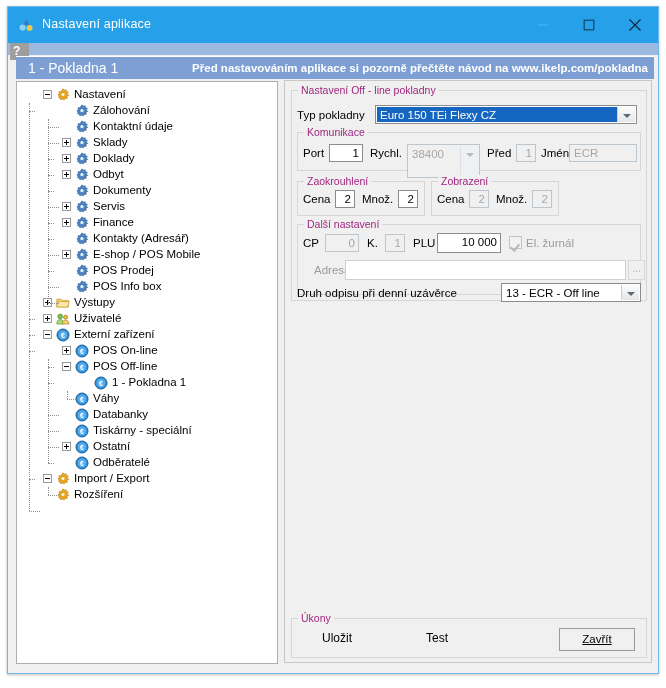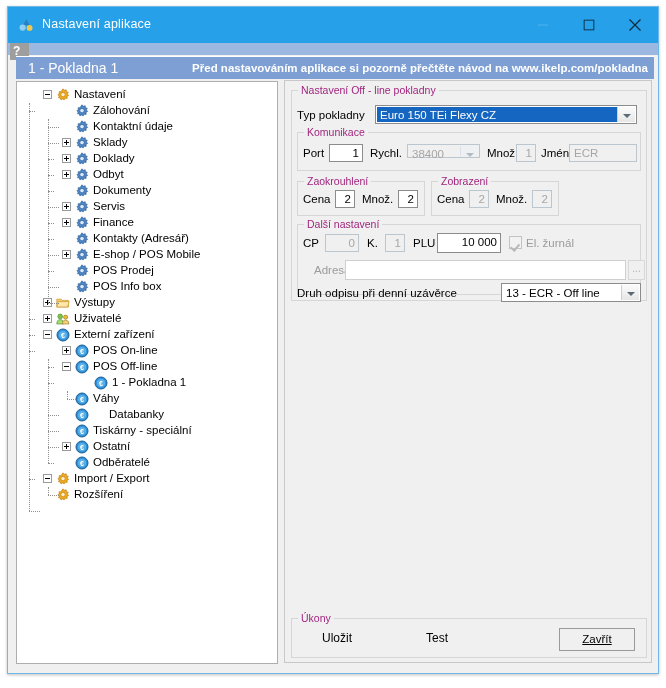--- a/index.html
+++ b/index.html
@@ -367,21 +367,21 @@
               <text x="7" y="10" font-family="Liberation Sans, sans-serif" font-size="7" font-weight="bold" fill="#ffffff" text-anchor="middle">€</text>
             </svg></span>
           <span class="lbl" style="left: 76px;">Váhy</span>
         </div>
         <div class="node">
           <span class="ico" style="left: 58px;"><svg width="14" height="14" viewBox="0 0 14 14">
               <circle cx="7" cy="7" r="6" fill="#2f8fd8" stroke="#1b5e96" stroke-width="1"></circle>
               <circle cx="7" cy="7" r="4.2" fill="#58b0ea"></circle>
               <text x="7" y="10" font-family="Liberation Sans, sans-serif" font-size="7" font-weight="bold" fill="#ffffff" text-anchor="middle">€</text>
             </svg></span>
-          <span class="lbl" style="left: 92px;">Databanky</span>
+          <span class="lbl" style="left: 76px;">Databanky</span>
         </div>
         <div class="node">
           <span class="ico" style="left: 58px;"><svg width="14" height="14" viewBox="0 0 14 14">
               <circle cx="7" cy="7" r="6" fill="#2f8fd8" stroke="#1b5e96" stroke-width="1"></circle>
               <circle cx="7" cy="7" r="4.2" fill="#58b0ea"></circle>
               <text x="7" y="10" font-family="Liberation Sans, sans-serif" font-size="7" font-weight="bold" fill="#ffffff" text-anchor="middle">€</text>
             </svg></span>
           <span class="lbl" style="left: 76px;">Tiskárny - speciální</span>
         </div>
         <div class="node">
@@ -461,26 +461,26 @@
       <div class="arrow"></div>
     </div>
 
     <div class="grp" style="left:12px;top:51px;width:344px;height:39px;"></div>
     <div class="grp-title" style="left:19px;top:45px;">Komunikace</div>
 
     <div class="lab" style="left:18px;top:66px;">Port</div>
     <div class="tbox" style="left:44px;top:63px;width:34px;height:18px;">1</div>
 
     <div class="lab" style="left:85px;top:66px;">Rychl.</div>
-    <div class="combo dis" style="left:122px;top:63px;width:73px;height:14px;">
+    <div class="combo dis" style="left:122px;top:63px;width:73px;height:34px;">
       <div class="txt">38400</div>
       <div class="arrow"></div>
     </div>
 
-    <div class="lab" style="left:202px;top:66px;">Množ</div>
+    <div class="lab" style="left:202px;top:66px;">Před</div>
     <div class="tbox dis" style="left:231px;top:63px;width:20px;height:18px;">1</div>
 
     <div class="lab" style="left:256px;top:66px;overflow:hidden;width:30px;">Jméno</div>
     <div class="tbox dis left" style="left:284px;top:63px;width:68px;height:18px;">ECR</div>
 
     <div class="grp" style="left:12px;top:100px;width:128px;height:35px;"></div>
     <div class="grp-title" style="left:19px;top:94px;">Zaokrouhlení</div>
     <div class="lab" style="left:18px;top:112px;">Cena</div>
     <div class="tbox" style="left:50px;top:109px;width:20px;height:18px;">2</div>
     <div class="lab" style="left:77px;top:112px;">Množ.</div>

